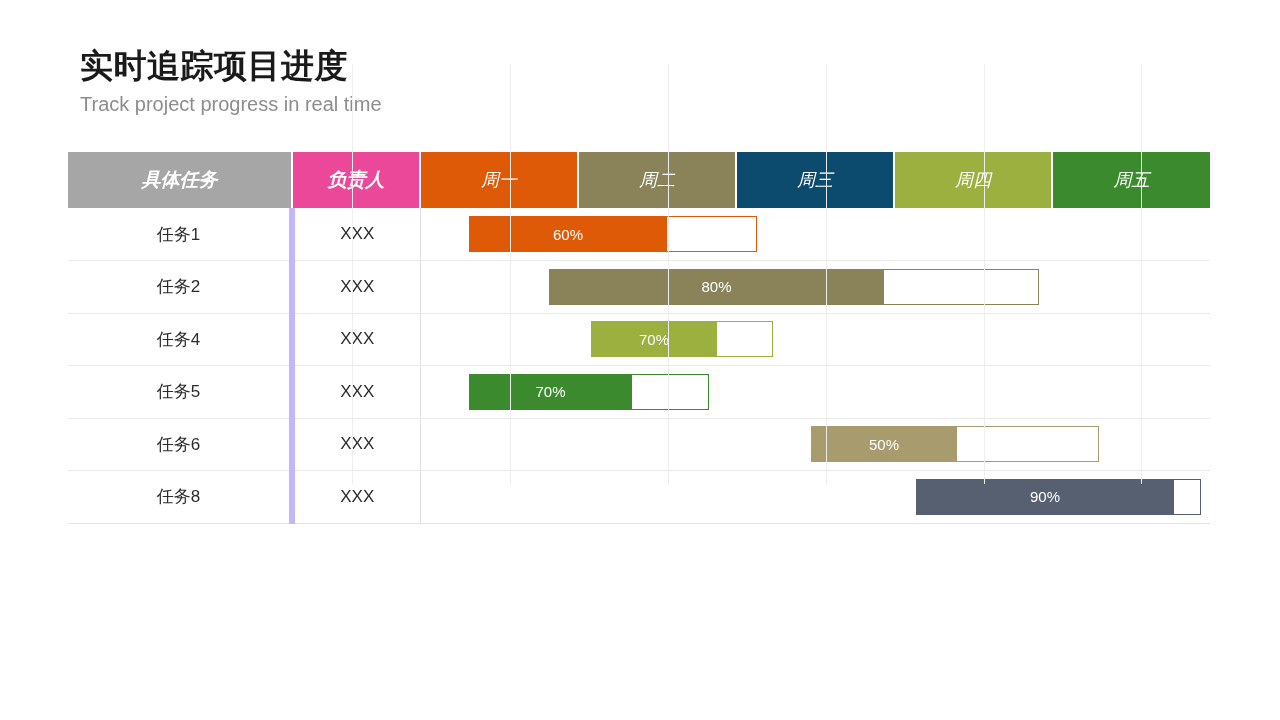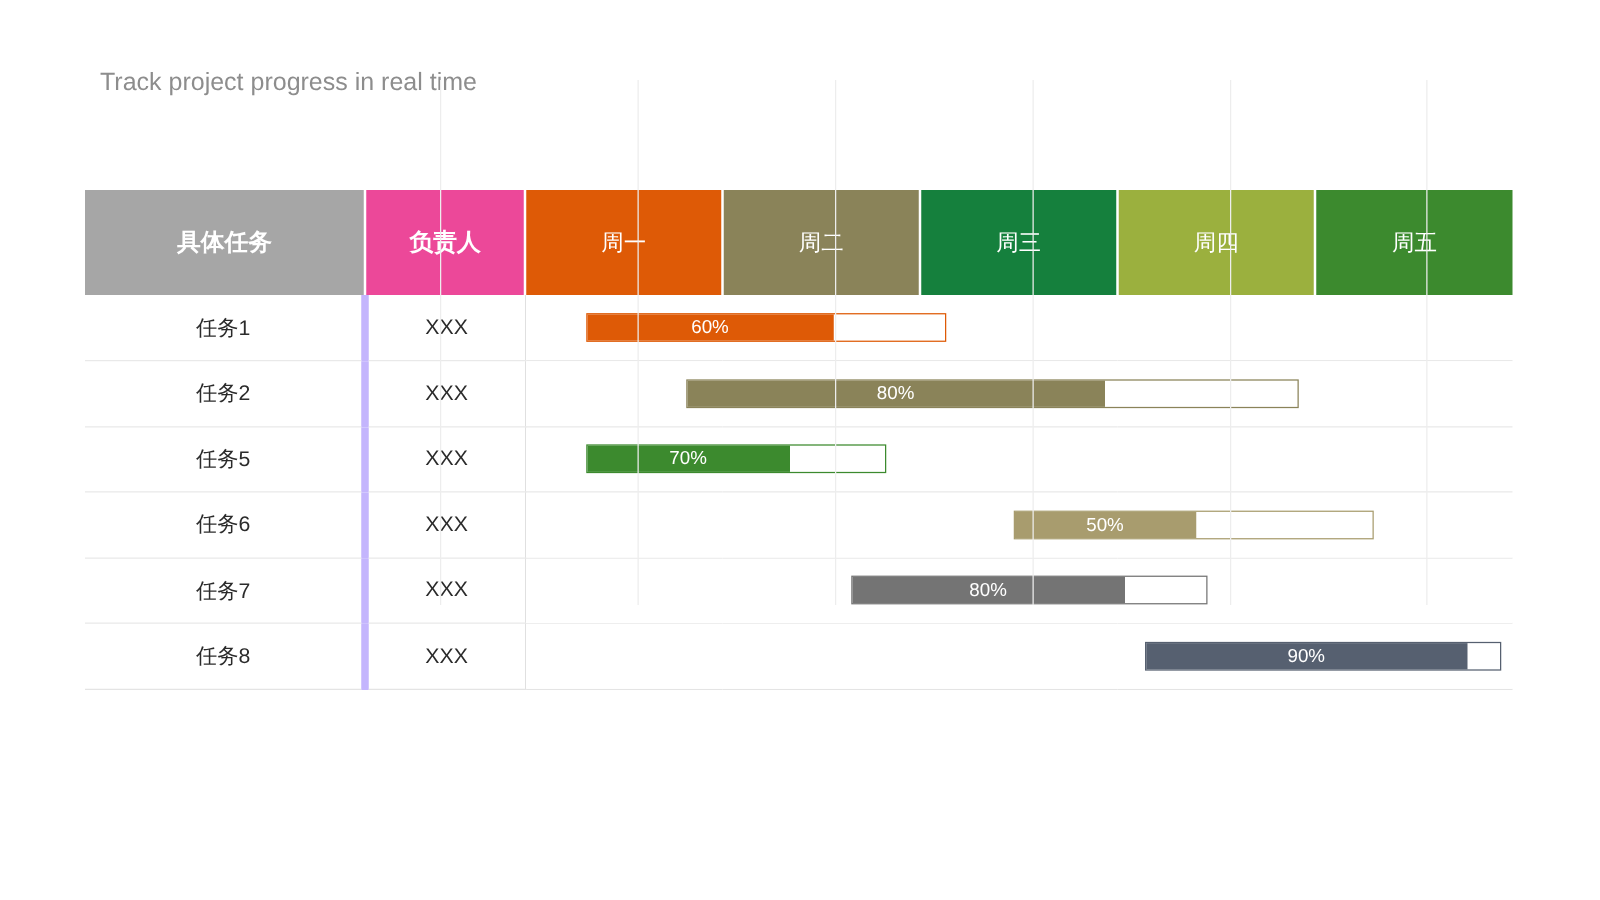--- a/index.html
+++ b/index.html
@@ -41,28 +41,29 @@
     left: 68px; top: 152px;
     width: 1142px;
     border-collapse: collapse;
     table-layout: fixed;
   }
   #gantt col.c-task  { width: 224px; }
   #gantt col.c-owner { width: 128px; }
   #gantt col.c-day   { width: 158px; }
 
   #gantt thead th {
-    height: 84px;
+    height: 56px;
     font-size: 18px;
     font-weight: normal;
     color: #ffffff;
     text-align: center;
     vertical-align: middle;
     border-right: 2px solid #ffffff;
     padding: 12px;
+    font-style: italic;
   }
   #gantt thead th.strong { font-weight: bold; font-size: 19px; }
   #gantt thead th:last-child { border-right: none; }
 
   #gantt tbody td {
     height: 52.5px;
     padding: 0;
     border-bottom: 1px solid #e9e9e9;
     border-right: 1px solid #ededed;
     vertical-align: middle;
@@ -89,21 +90,21 @@
     pointer-events: none;
   }
   .daygrid i {
     position: absolute; top: 0; bottom: 0;
     width: 1px; background: #ededed;
   }
 
   
   .bar {
     position: absolute;
-    height: 23px;
+    height: 36px;
     top: 50%;
     transform: translateY(-50%);
     border: 1px solid rgba(0,0,0,0.18);
     background: #ffffff;
     display: block;
   }
   .bar .fill {
     position: absolute;
     left: 0; top: 0; bottom: 0;
     display: flex;
@@ -116,40 +117,41 @@
     white-space: nowrap;
     line-height: 1;
   }
 </style>
 </head>
 <body>
 
 <div id="slide">
 
   <div id="heading">
+    <div id="title">实时追踪项目进度</div>
     <div id="subtitle">Track project progress in real time</div>
   </div>
 
   <table id="gantt">
     <colgroup>
       <col class="c-task">
         <col class="c-owner">
       <col class="c-day">
         <col class="c-day">
         <col class="c-day">
         <col class="c-day">
         <col class="c-day">
     </colgroup>
     <thead>
       <tr>
           <th class="strong" style="background: rgb(166, 166, 166);">具体任务</th>
           <th class="strong" style="background: #ec4899;">负责人</th>
           <th style="background: rgb(222, 90, 6);">周一</th>
           <th style="background: rgb(138, 131, 89);">周二</th>
-          <th style="background: #15803d; margin-top: 48px;">周三</th>
+          <th style="background: #0c4a6e; margin-top: 48px;">周三</th>
           <th style="background: rgb(155, 176, 62);">周四</th>
           <th style="background: rgb(60, 138, 46);">周五</th>
         </tr>
     </thead>
     <tbody>
         <tr>
           <td class="cell-task">任务1</td>
           <td class="cell-owner">XXX</td>
           <td class="cell-track" colspan="5">
             <div class="bar" style="left: 48px; width: 288px; border-color: rgb(222, 90, 6);">
@@ -164,48 +166,48 @@
           <td class="cell-owner">XXX</td>
           <td class="cell-track" colspan="5">
             <div class="bar" style="left: 128px; width: 490px; border-color: rgb(138, 131, 89);">
               <div class="fill" style="width: 334px; background: rgb(138, 131, 89);">
                 <span class="pct">80%</span>
               </div>
             </div>
           </td>
         </tr>
         <tr>
+          <td class="cell-task">任务4</td>
+          <td class="cell-owner">XXX</td>
+          <td class="cell-track" colspan="5">
+            <div class="bar" style="left: 170px; width: 182px; border-color: rgb(155, 176, 62);">
+              <div class="fill" style="width: 125px; background: rgb(155, 176, 62);">
+                <span class="pct">70%</span>
+              </div>
+            </div>
+          </td>
+        </tr>
+        <tr>
           <td class="cell-task">任务5</td>
           <td class="cell-owner">XXX</td>
           <td class="cell-track" colspan="5">
             <div class="bar" style="left: 48px; width: 240px; border-color: rgb(60, 138, 46);">
               <div class="fill" style="width: 162px; background: rgb(60, 138, 46);">
                 <span class="pct">70%</span>
               </div>
             </div>
           </td>
         </tr>
         <tr>
           <td class="cell-task">任务6</td>
           <td class="cell-owner">XXX</td>
           <td class="cell-track" colspan="5">
             <div class="bar" style="left: 390px; width: 288px; border-color: rgb(168, 156, 110);">
               <div class="fill" style="width: 145px; background: rgb(168, 156, 110);">
                 <span class="pct">50%</span>
-              </div>
-            </div>
-          </td>
-        </tr>
-        <tr>
-          <td class="cell-task">任务7</td>
-          <td class="cell-owner">XXX</td>
-          <td class="cell-track" colspan="5">
-            <div class="bar" style="left: 260px; width: 285px; border-color: rgb(116, 116, 116);">
-              <div class="fill" style="width: 218px; background: rgb(116, 116, 116);">
-                <span class="pct">80%</span>
               </div>
             </div>
           </td>
         </tr>
         <tr>
           <td class="cell-task">任务8</td>
           <td class="cell-owner">XXX</td>
           <td class="cell-track" colspan="5">
             <div class="bar" style="left: 495px; width: 285px; border-color: rgb(86, 96, 112);">
               <div class="fill" style="width: 257px; background: rgb(86, 96, 112);">

